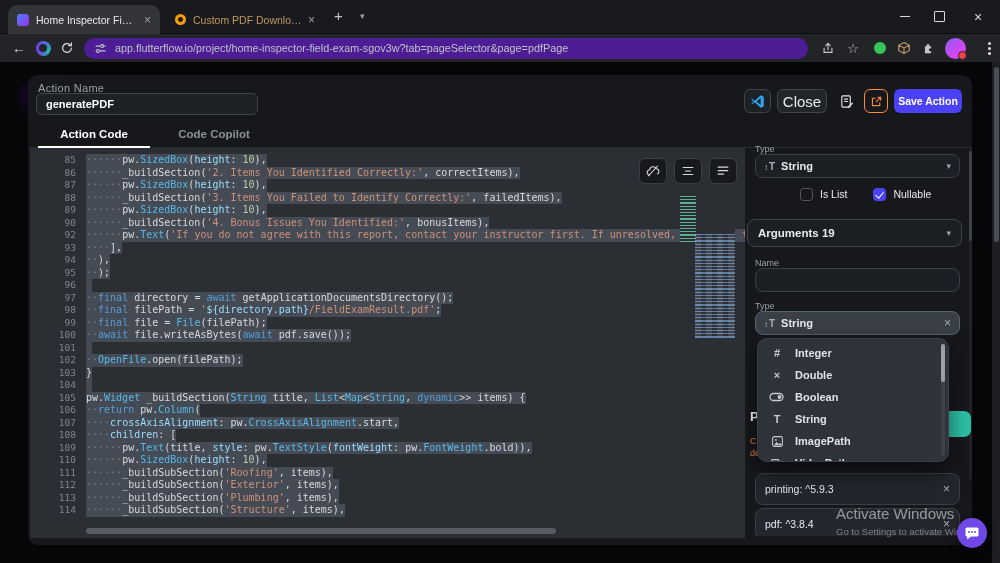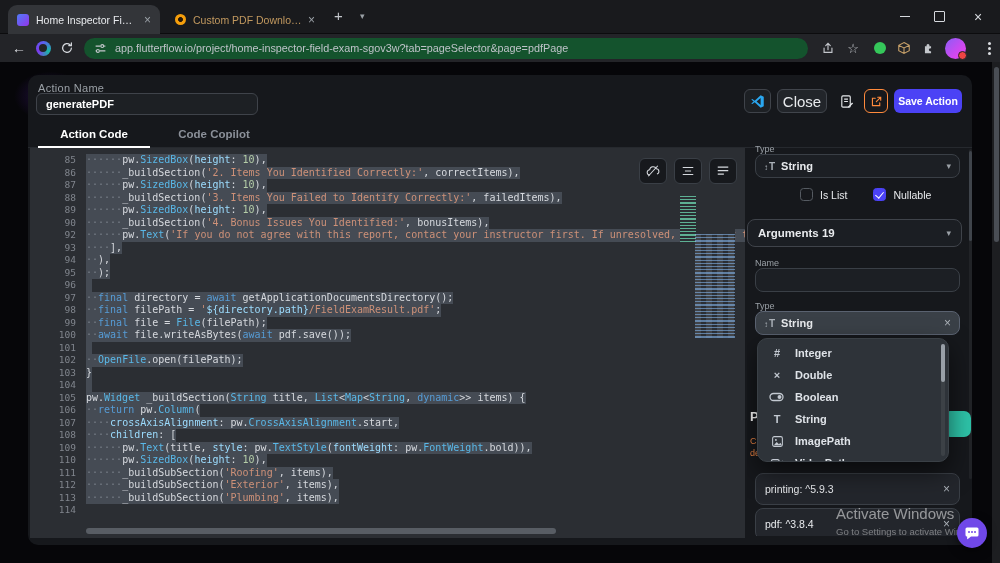--- a/index.html
+++ b/index.html
@@ -25,21 +25,21 @@
   .wc .sq{width:9px;height:9px;border:1.2px solid #d6d9de;border-radius:1px;}
 
   
   .navbar{position:absolute;left:0;top:34px;width:100%;height:28px;background:#232428;}
   .nav-ic{position:absolute;top:0;height:28px;display:flex;align-items:center;justify-content:center;color:#dadde1;}
   .nv-back{left:8px;width:22px;font-size:14px;}
   .nv-circle{left:32px;width:22px;}
   .circle-ic{width:15px;height:15px;border-radius:50%;background:conic-gradient(#5b5ff0,#19b8a6,#7c3aed,#5b5ff0);position:relative;}
   .circle-ic::after{content:"";position:absolute;inset:3.5px;border-radius:50%;background:#232428;}
   .nv-refresh{left:56px;width:22px;}
-  .addr{position:absolute;left:84px;top:3.5px;width:724px;height:21px;background:#14532d;border-radius:11px;display:flex;align-items:center;padding:0 10px;box-sizing:border-box;}
+  .addr{position:absolute;left:84px;top:3.5px;width:724px;height:21px;background:#4c1d95;border-radius:11px;display:flex;align-items:center;padding:0 10px;box-sizing:border-box;}
   .url{font-size:10.8px;color:#bfc3c9;white-space:nowrap;overflow:hidden;margin-left:8px;}
   .nv-share{left:816px;width:24px;}
   .nv-star{left:842px;width:22px;font-size:13px;color:#c3c6cb;}
   .nv-green{left:870px;width:20px;}
   .green-dot{width:12px;height:12px;border-radius:50%;background:#35c75a;}
   .nv-cube{left:893px;width:22px;}
   .nv-puzzle{left:917px;width:22px;}
   .nv-avatar{left:942px;width:26px;}
   .avatar{width:21px;height:21px;border-radius:50%;background:linear-gradient(135deg,#8b5cf6,#d946ef 70%);position:relative;}
   .avatar::after{content:"";position:absolute;right:-1px;bottom:-1px;width:7px;height:7px;border-radius:50%;background:#ef4444;border:1.5px solid #232428;}
@@ -87,21 +87,21 @@
   .inspector{position:absolute;left:719px;top:64px;width:225px;height:397px;overflow:hidden;}
   .ins-label{position:absolute;font-size:9px;color:#9aa0a6;}
   .field{position:absolute;width:205px;height:24px;background:#1c1f24;border:1px solid #3a3f46;border-radius:8px;box-sizing:border-box;display:flex;align-items:center;padding:0 8px;gap:6px;}
   .field.focused{background:#3a4047;border-color:#5a6270;}
   .t-ico{display:flex;align-items:baseline;color:#aab0b7;}
   .t-ico .ud{font-size:8px;margin-right:1px;}
   .t-ico b{font-size:10px;font-weight:700;}
   .f-val{flex:1;font-size:11px;color:#e8eaed;font-weight:600;}
   .chev{font-size:9px;color:#9aa0a6;}
   .fx{font-size:12px;color:#aab0b7;}
-  .check-row{position:absolute;left:16px;top:49px;display:flex;align-items:center;padding-left:37px;}
+  .check-row{position:absolute;left:16px;top:49px;display:flex;align-items:flex-start;padding-left:37px;}
   .cb{width:13px;height:13px;border:1.4px solid #555a61;border-radius:3.5px;box-sizing:border-box;position:relative;background:transparent;}
   .cb.checked{background:#4b42f5;border-color:#4b42f5;}
   .cb.checked::after{content:"";position:absolute;left:3px;top:0.5px;width:4px;height:7px;border:solid #fff;border-width:0 1.8px 1.8px 0;transform:rotate(40deg);}
   .cb-label{font-size:10.5px;color:#e8eaed;margin-left:7px;}
   .args-box{position:absolute;left:0px;top:80px;width:215px;height:28px;background:#1b1e23;border:1px solid #3f434a;border-radius:8px;box-sizing:border-box;display:flex;align-items:center;padding:0 10px;}
   .args-box .f-val{font-size:11.5px;}
   .menu{position:absolute;left:10px;top:199px;width:192px;height:124px;background:#2e3339;border:1px solid #3a4046;border-radius:10px;box-shadow:0 10px 26px rgba(0,0,0,.55);z-index:5;overflow:hidden;box-sizing:border-box;}
   .menu-list{position:absolute;left:0;top:3px;right:8px;}
   .mi{height:22px;display:flex;align-items:center;padding-left:10px;gap:9px;}
   .mi-ic{width:18px;display:flex;align-items:center;justify-content:center;color:#c3c9d1;}
@@ -262,21 +262,21 @@
             <div class="cl"><span class="ln">104</span><span class="sel"> </span></div>
             <div class="cl"><span class="ln">105</span><span class="sel"><span class="tk-p">pw.</span><span class="tk-t">Widget</span><span class="tk-p"> _buildSection(</span><span class="tk-t">String</span><span class="tk-p"> title, </span><span class="tk-t">List</span><span class="tk-p">&lt;</span><span class="tk-t">Map</span><span class="tk-p">&lt;</span><span class="tk-t">String</span><span class="tk-p">, </span><span class="tk-k">dynamic</span><span class="tk-p">&gt;&gt; items) {</span></span></div>
             <div class="cl"><span class="ln">106</span><span class="sel"><span class="ws">··</span><span class="tk-k">return</span><span class="tk-p"> pw.</span><span class="tk-t">Column</span><span class="tk-p">(</span></span></div>
             <div class="cl"><span class="ln">107</span><span class="sel"><span class="ws">····</span><span class="tk-pr">crossAxisAlignment</span><span class="tk-p">: pw.</span><span class="tk-t">CrossAxisAlignment</span><span class="tk-p">.start,</span></span></div>
             <div class="cl"><span class="ln">108</span><span class="sel"><span class="ws">····</span><span class="tk-pr">children</span><span class="tk-p">: [</span></span></div>
             <div class="cl"><span class="ln">109</span><span class="sel"><span class="ws">······</span><span class="tk-p">pw.</span><span class="tk-t">Text</span><span class="tk-p">(title, </span><span class="tk-pr">style</span><span class="tk-p">: pw.</span><span class="tk-t">TextStyle</span><span class="tk-p">(</span><span class="tk-pr">fontWeight</span><span class="tk-p">: pw.</span><span class="tk-t">FontWeight</span><span class="tk-p">.bold)),</span></span></div>
             <div class="cl"><span class="ln">110</span><span class="sel"><span class="ws">······</span><span class="tk-p">pw.</span><span class="tk-t">SizedBox</span><span class="tk-p">(</span><span class="tk-pr">height</span><span class="tk-p">: </span><span class="tk-n">10</span><span class="tk-p">),</span></span></div>
             <div class="cl"><span class="ln">111</span><span class="sel"><span class="ws">······</span><span class="tk-p">_buildSubSection(</span><span class="tk-s">'Roofing'</span><span class="tk-p">, items),</span></span></div>
             <div class="cl"><span class="ln">112</span><span class="sel"><span class="ws">······</span><span class="tk-p">_buildSubSection(</span><span class="tk-s">'Exterior'</span><span class="tk-p">, items),</span></span></div>
             <div class="cl"><span class="ln">113</span><span class="sel"><span class="ws">······</span><span class="tk-p">_buildSubSection(</span><span class="tk-s">'Plumbing'</span><span class="tk-p">, items),</span></span></div>
-            <div class="cl"><span class="ln">114</span></div>
+            <div class="cl"><span class="ln">114</span><span class="sel"><span class="ws">······</span><span class="tk-p">_buildSubSection(</span><span class="tk-s">'Structure'</span><span class="tk-p">, items),</span></span></div>
           </div>
         <div class="ed-btns">
           <div class="ed-btn">
             <svg width="14" height="14" viewBox="0 0 16 16">
                 <g stroke="#d6d9de" stroke-width="1.2" fill="none">
                   <path d="M4.5 12.5a3 3 0 0 1-.3-6 4 4 0 0 1 7.6-1 3 3 0 0 1 .7 5.9"></path>
                   <path d="M2.5 14 13.5 2"></path>
                 </g>
               </svg>
           </div>

